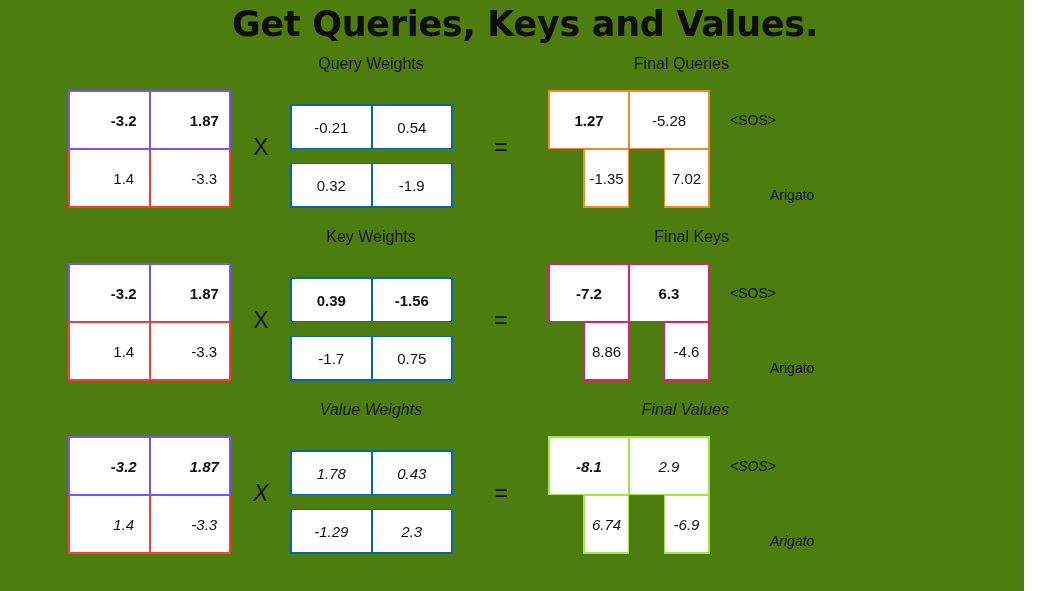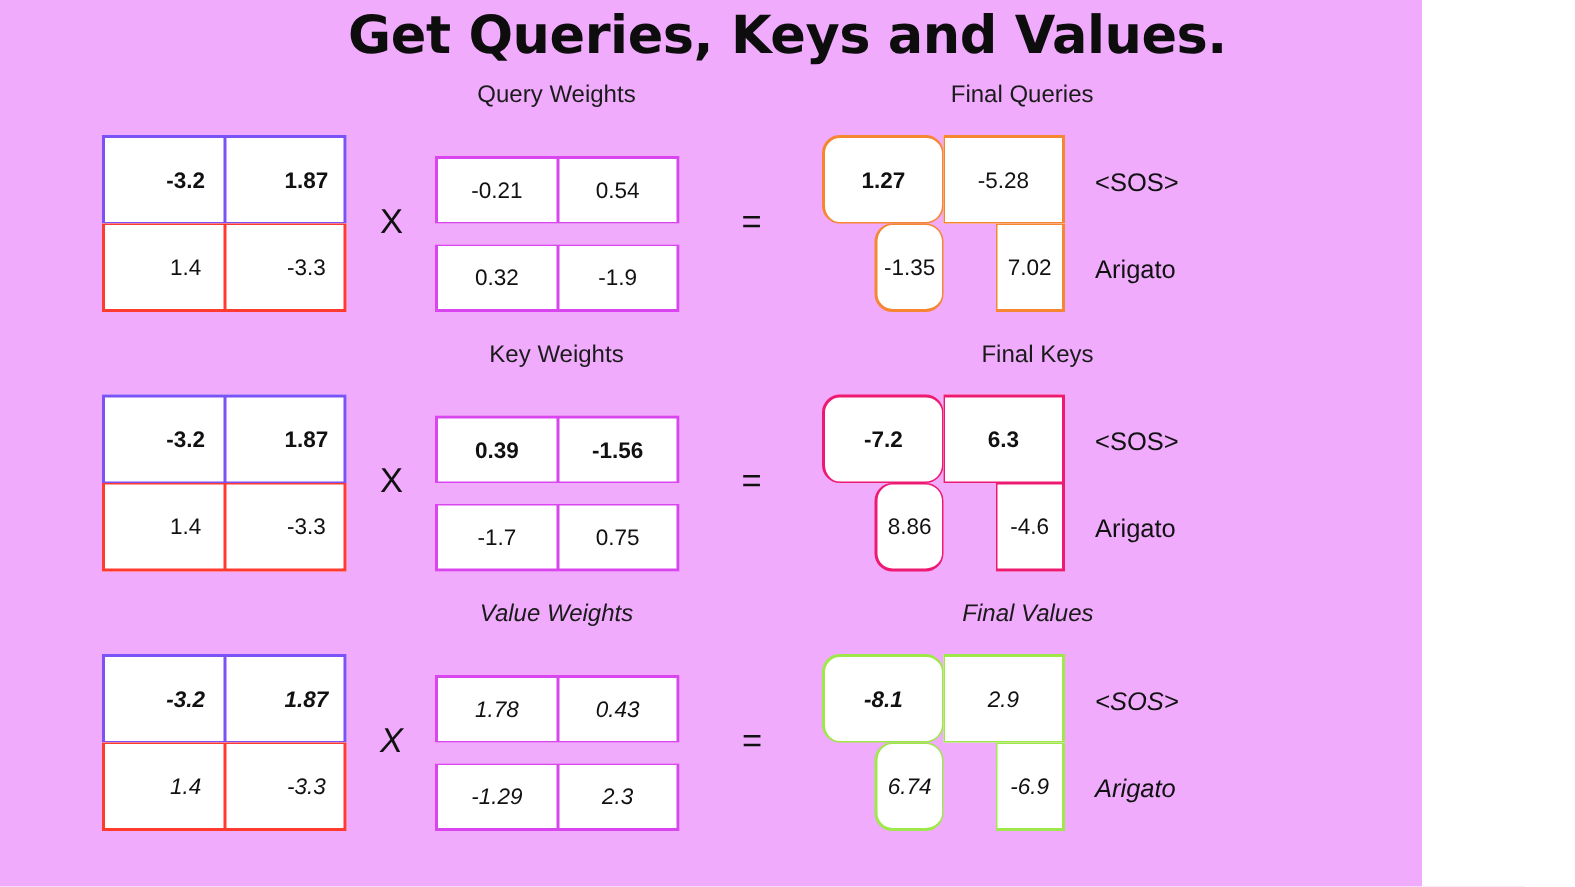--- a/index.html
+++ b/index.html
@@ -8,23 +8,23 @@
     width: 1050px;
     height: 591px;
     background: #ffffff;
     font-family: "Liberation Sans", sans-serif;
     color: #111111;
     overflow: hidden;
   }
 
   .slide {
     position: relative;
-    width: 948px;
+    width: 1024px;
     height: 591px;
-    background: #f0abfc;
+    background: #4d7c0f;
   }
 
   
   .title {
     position: absolute;
     top: 4px;
     left: 0;
     width: 1050px;
     text-align: center;
     font-size: 35px;
@@ -90,60 +90,60 @@
   .m-input .cell.r0 { border-bottom-width: 1px; }
   .m-input .cell.r1 { border-top-width: 1px; }
 
   
   .m-weights {
     left: 290px;
     top: 35px;
     width: 163px;
     height: 118px;
   }
-  .m-weights .cell { border: 2px solid #d946ef; margin-top: 14px; }
+  .m-weights .cell { border: 2px solid #0369a1; margin-top: 14px; }
   .m-weights .cell.c0 { border-right-width: 1px; }
   .m-weights .cell.c1 { border-left-width: 1px; }
   .m-weights .cell.r0 { border-bottom-width: 1px; }
   .m-weights .cell.r1 { border-top-width: 1px; }
 
   
   .m-final {
     left: 548px;
     top: 35px;
     width: 162px;
     height: 118px;
   }
   .m-final .cell { border: 2px solid var(--accent); }
-  .m-final .cell.c0 { border-right-width: 1px; border-radius: 12px; }
+  .m-final .cell.c0 { border-right-width: 1px; }
   .m-final .cell.c1 { border-left-width: 1px; }
   .m-final .cell.r0 { border-bottom-width: 1px; }
   .m-final .cell.r1 { border-top-width: 1px; margin-left: 35px; }
 
   
   .op {
     position: absolute;
     font-size: 23px;
     color: #111111;
     text-align: center;
     width: 30px;
   }
   .op-times { left: 246px; top: 79px; }
   .op-eq    { left: 486px; top: 79px; }
 
   
   .tok {
     position: absolute;
     left: 730px;
-    font-size: 17px;
+    font-size: 14px;
     color: #111111;
     white-space: nowrap;
   }
   .tok-0 { top: 57px; }
-  .tok-1 { top: 115px; }
+  .tok-1 { top: 132px; margin-left: 40px; }
 </style>
 </head>
 <body>
 
 <div class="slide">
 
   <div class="title">Get Queries, Keys and Values.</div>
 
   <div class="row row-1">
     <div class="sec-head head-weights">Query Weights</div>

